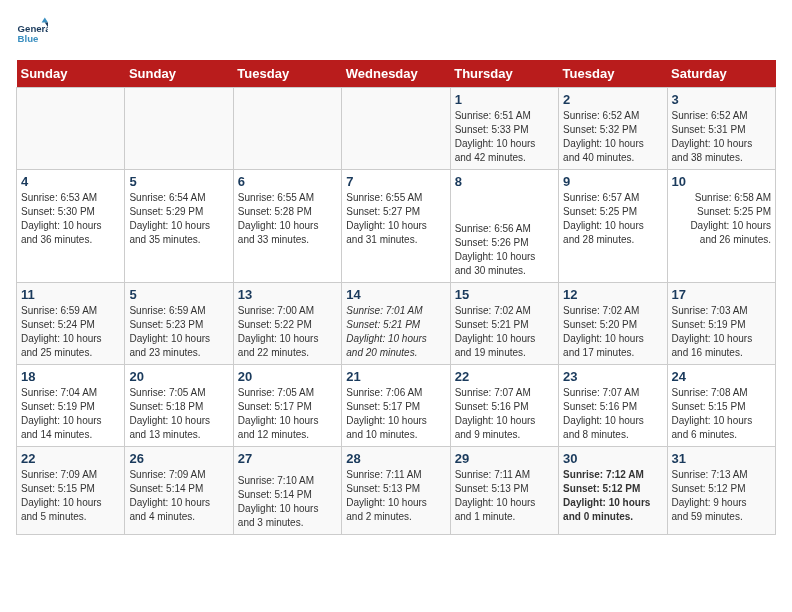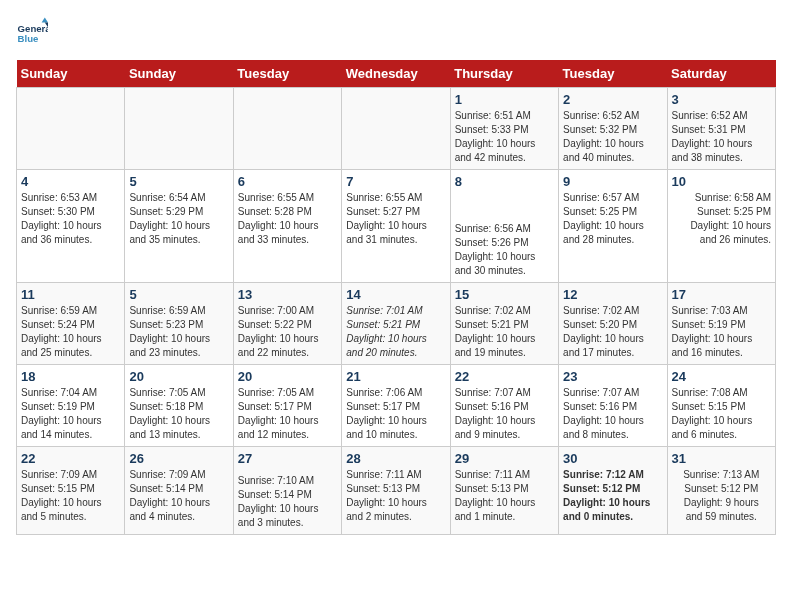--- a/index.html
+++ b/index.html
@@ -333,20 +333,20 @@
         </td>
         <td>
           <span class="day-num">30</span>
           <div class="day-info" style="white-space: pre-line; font-weight: bold;">Sunrise: 7:12 AM
 Sunset: 5:12 PM
 Daylight: 10 hours
 and 0 minutes.</div>
         </td>
         <td>
           <span class="day-num">31</span>
-          <div class="day-info" style="white-space: pre-line; text-align: center;">Sunrise: 7:13 AM
+          <div class="day-info" style="white-space: pre-line;">Sunrise: 7:13 AM
 Sunset: 5:12 PM
 Daylight: 9 hours
 and 59 minutes.</div>
         </td>
       </tr>
     </tbody>
 </table>
 
 </body></html>

